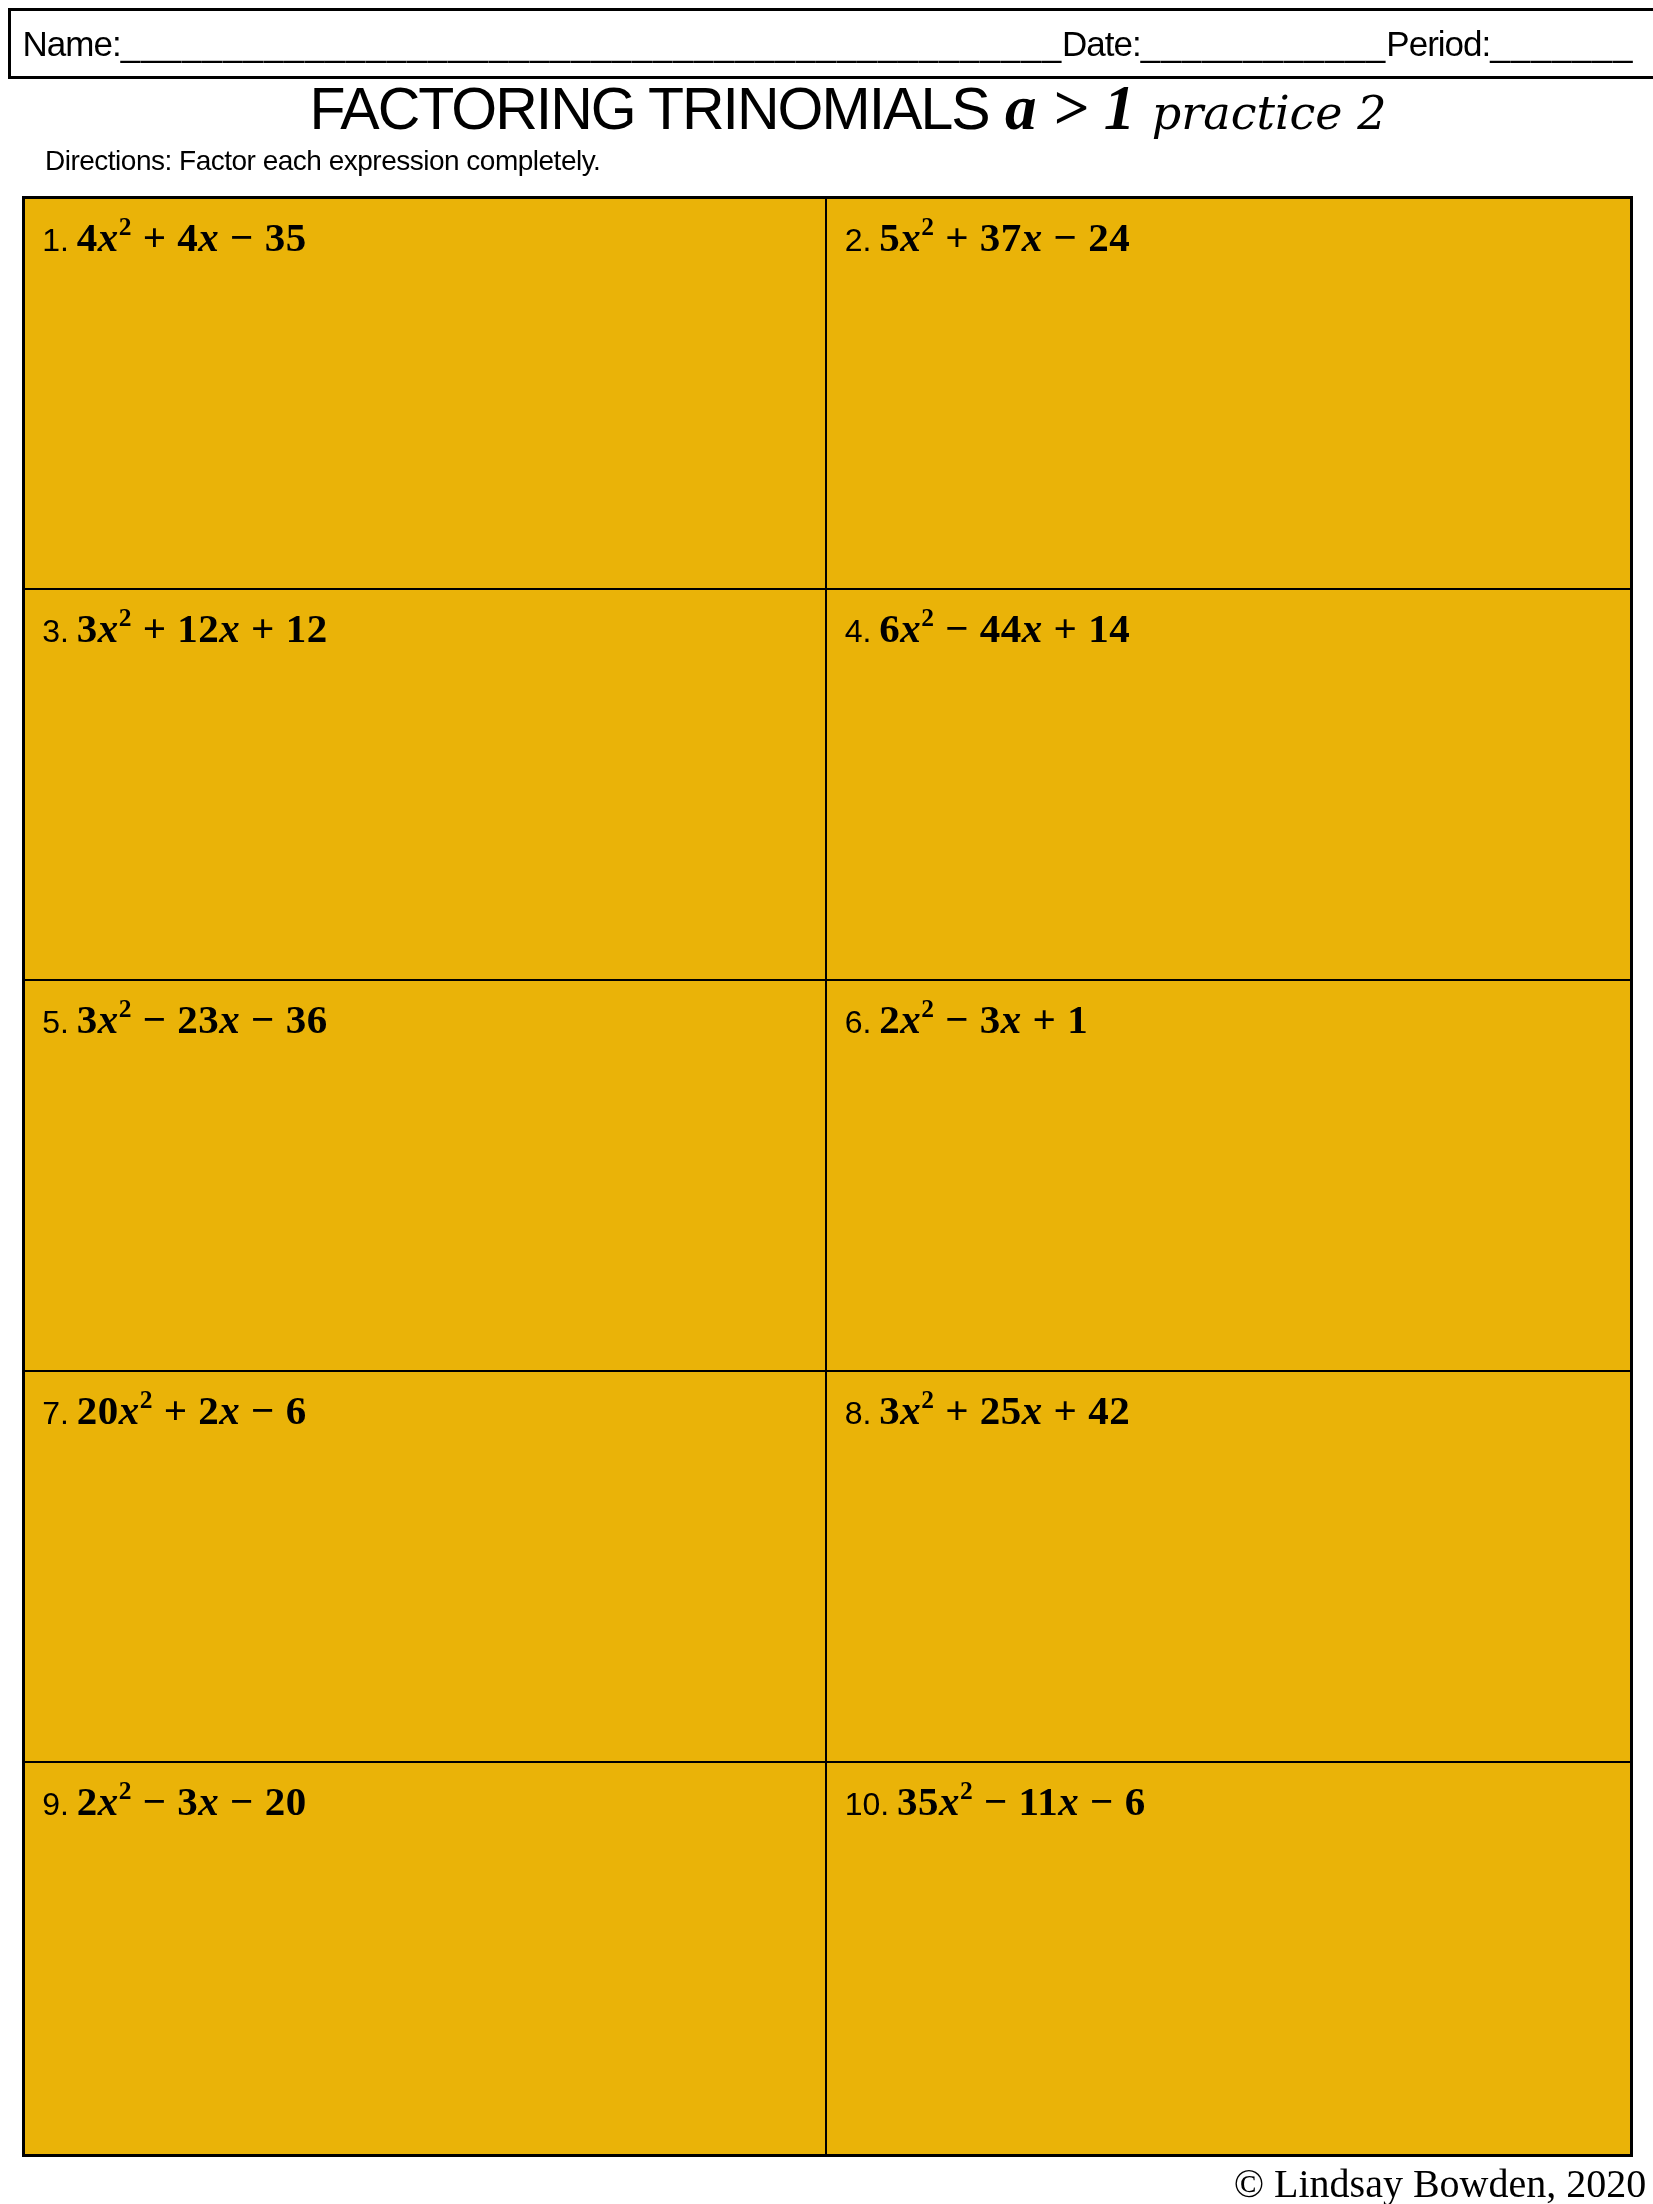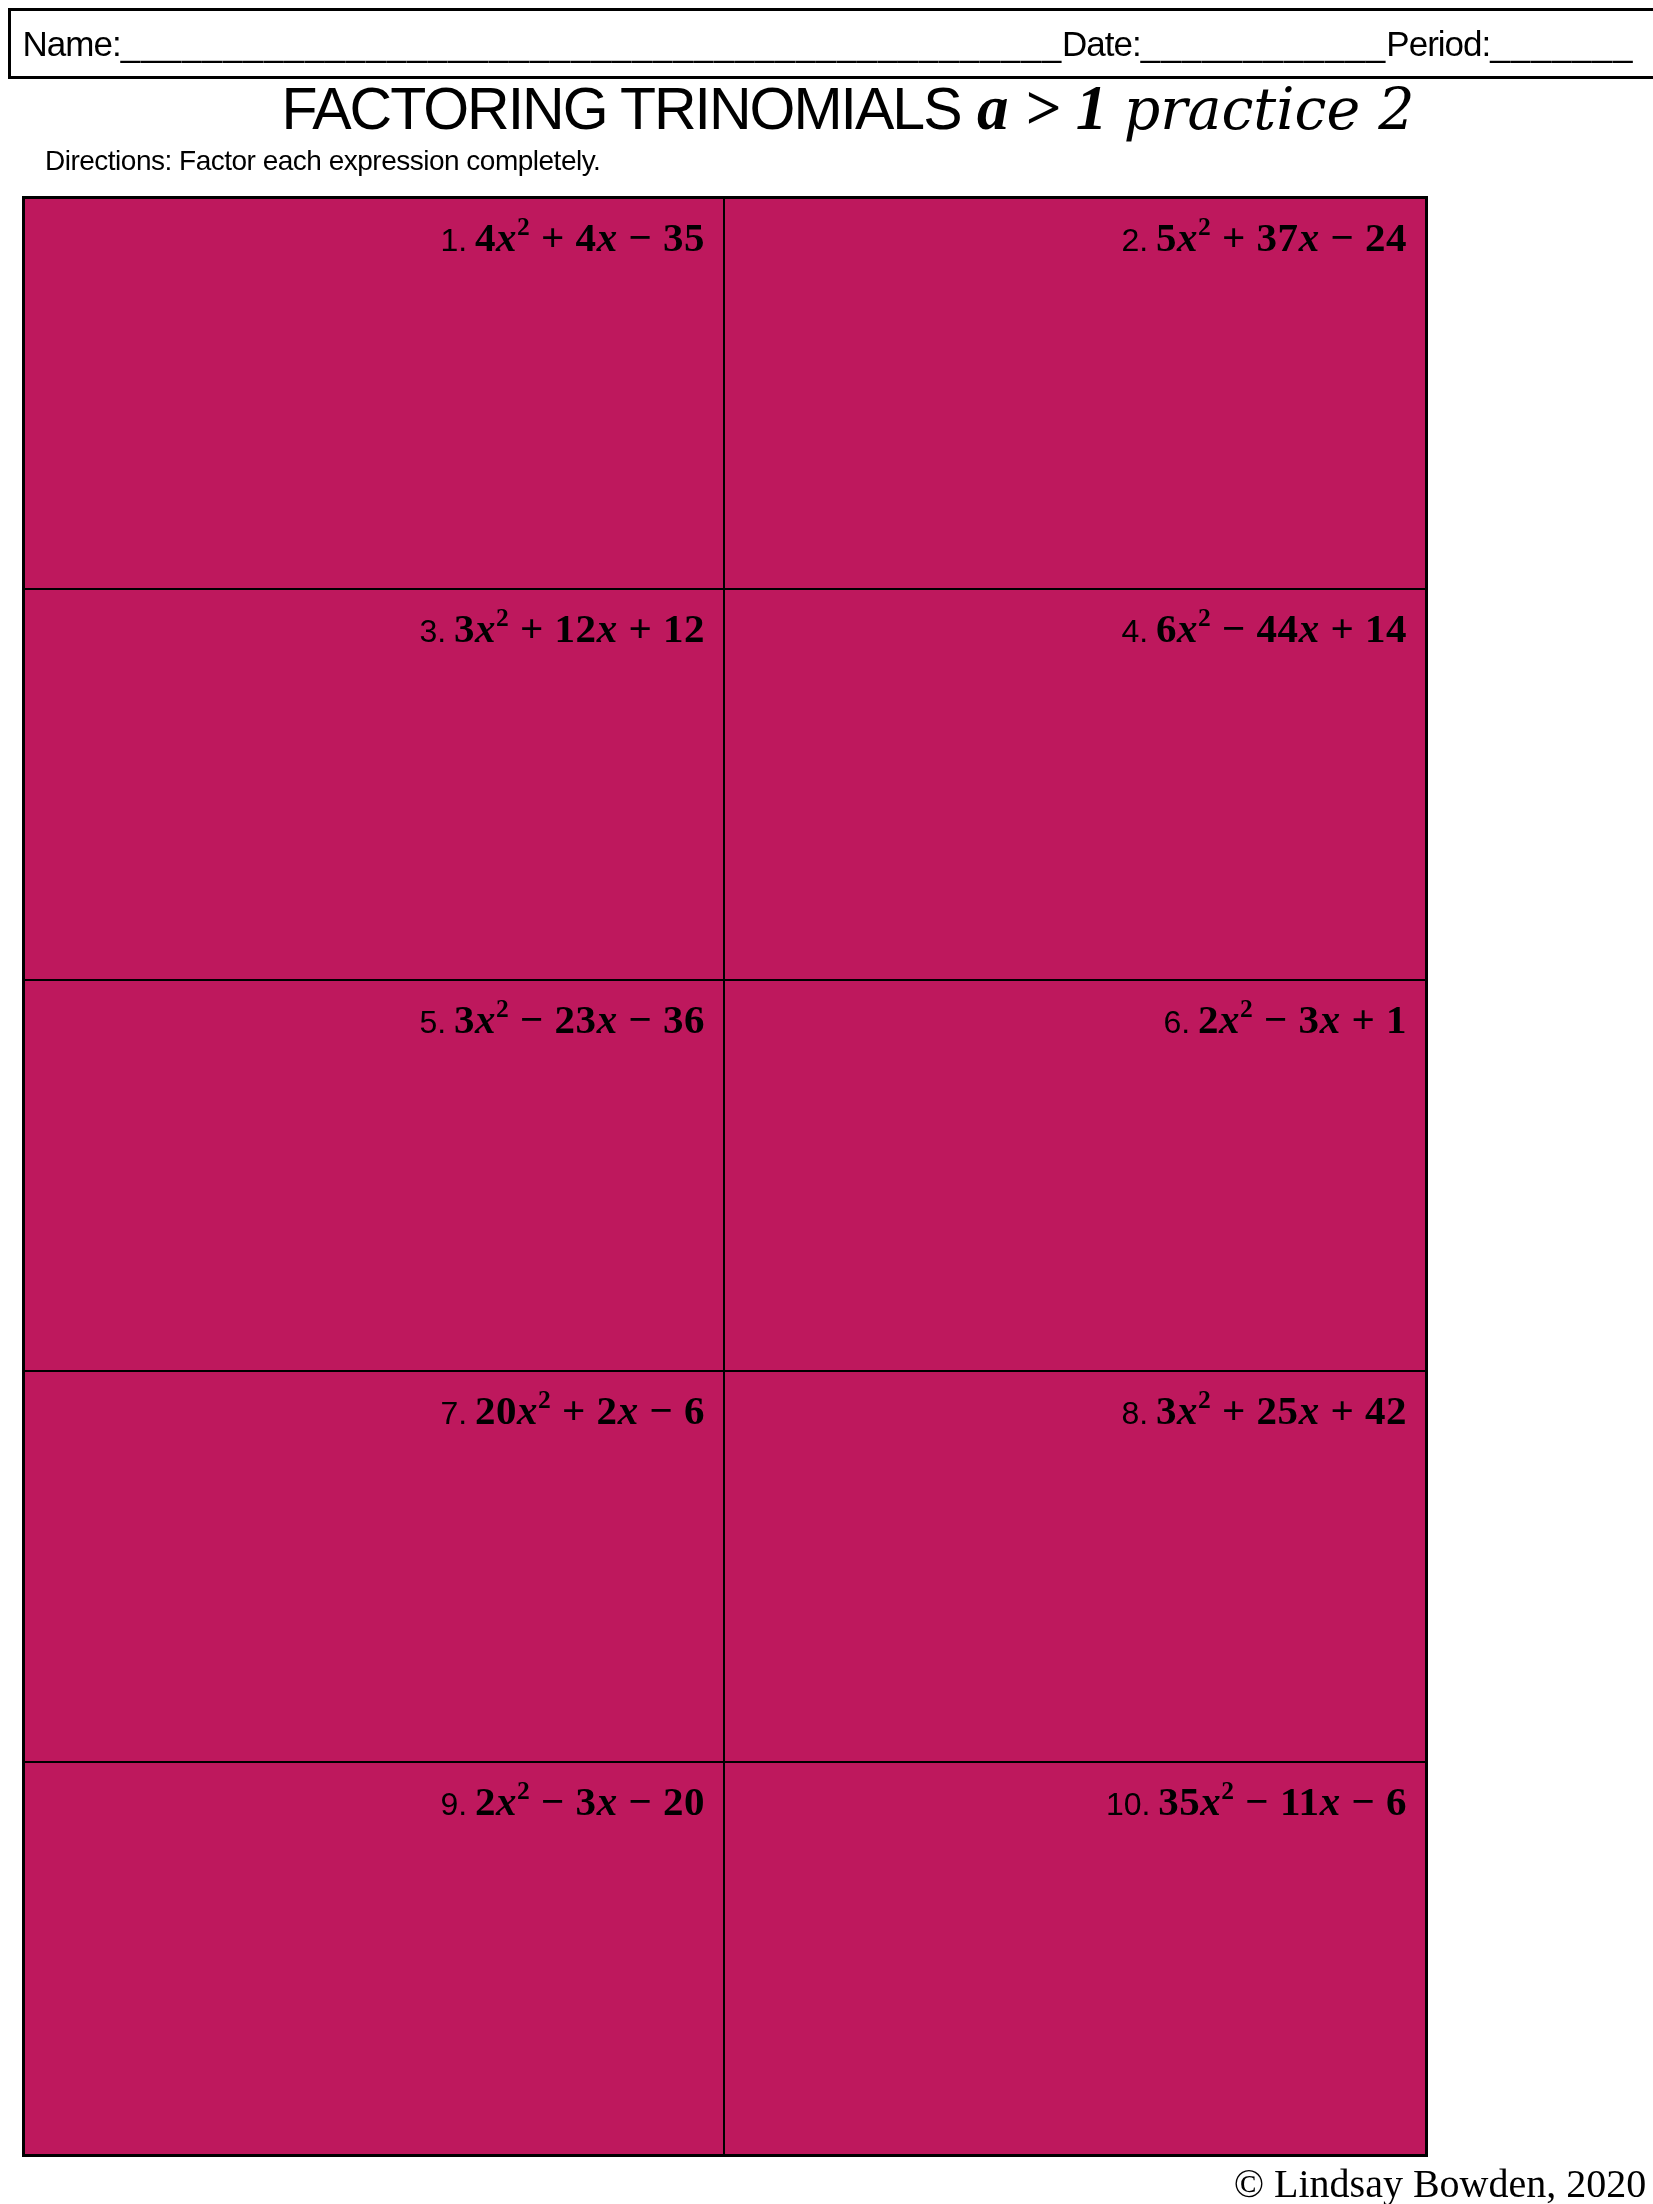--- a/index.html
+++ b/index.html
@@ -54,46 +54,45 @@
   }
   .t-math {
     font-family: Liberation Serif, serif;
     font-style: italic;
     font-weight: bold;
     font-size: 63px;
   }
   .t-script {
     font-family: "DejaVu Serif", serif;
     font-style: italic;
-    font-size: 57px;
+    font-size: 46px;
   }
 
   
   .directions {
     position: absolute;
     left: 45px;
     top: 145px;
     font-size: 28px;
     letter-spacing: -0.5px;
   }
 
   
   .grid {
     position: absolute;
     left: 21.6px;
     top: 196px;
-    width: 1406px;
+    width: 1611px;
     height: 1961px;
     border: 3.9px solid #000;
     box-sizing: border-box;
     display: grid;
     grid-template-columns: 1fr 1fr;
     grid-template-rows: repeat(5, 1fr);
-    background: #be185d;
-    text-align: right;
+    background: #eab308;
   }
   .cell {
     box-sizing: border-box;
     border-right: 2.9px solid #000;
     border-bottom: 2.9px solid #000;
     padding: 13.7px 17.6px;
   }
   .cell:nth-child(2n) { border-right: none; }
   .cell:nth-child(n+9) { border-bottom: none; }
 

